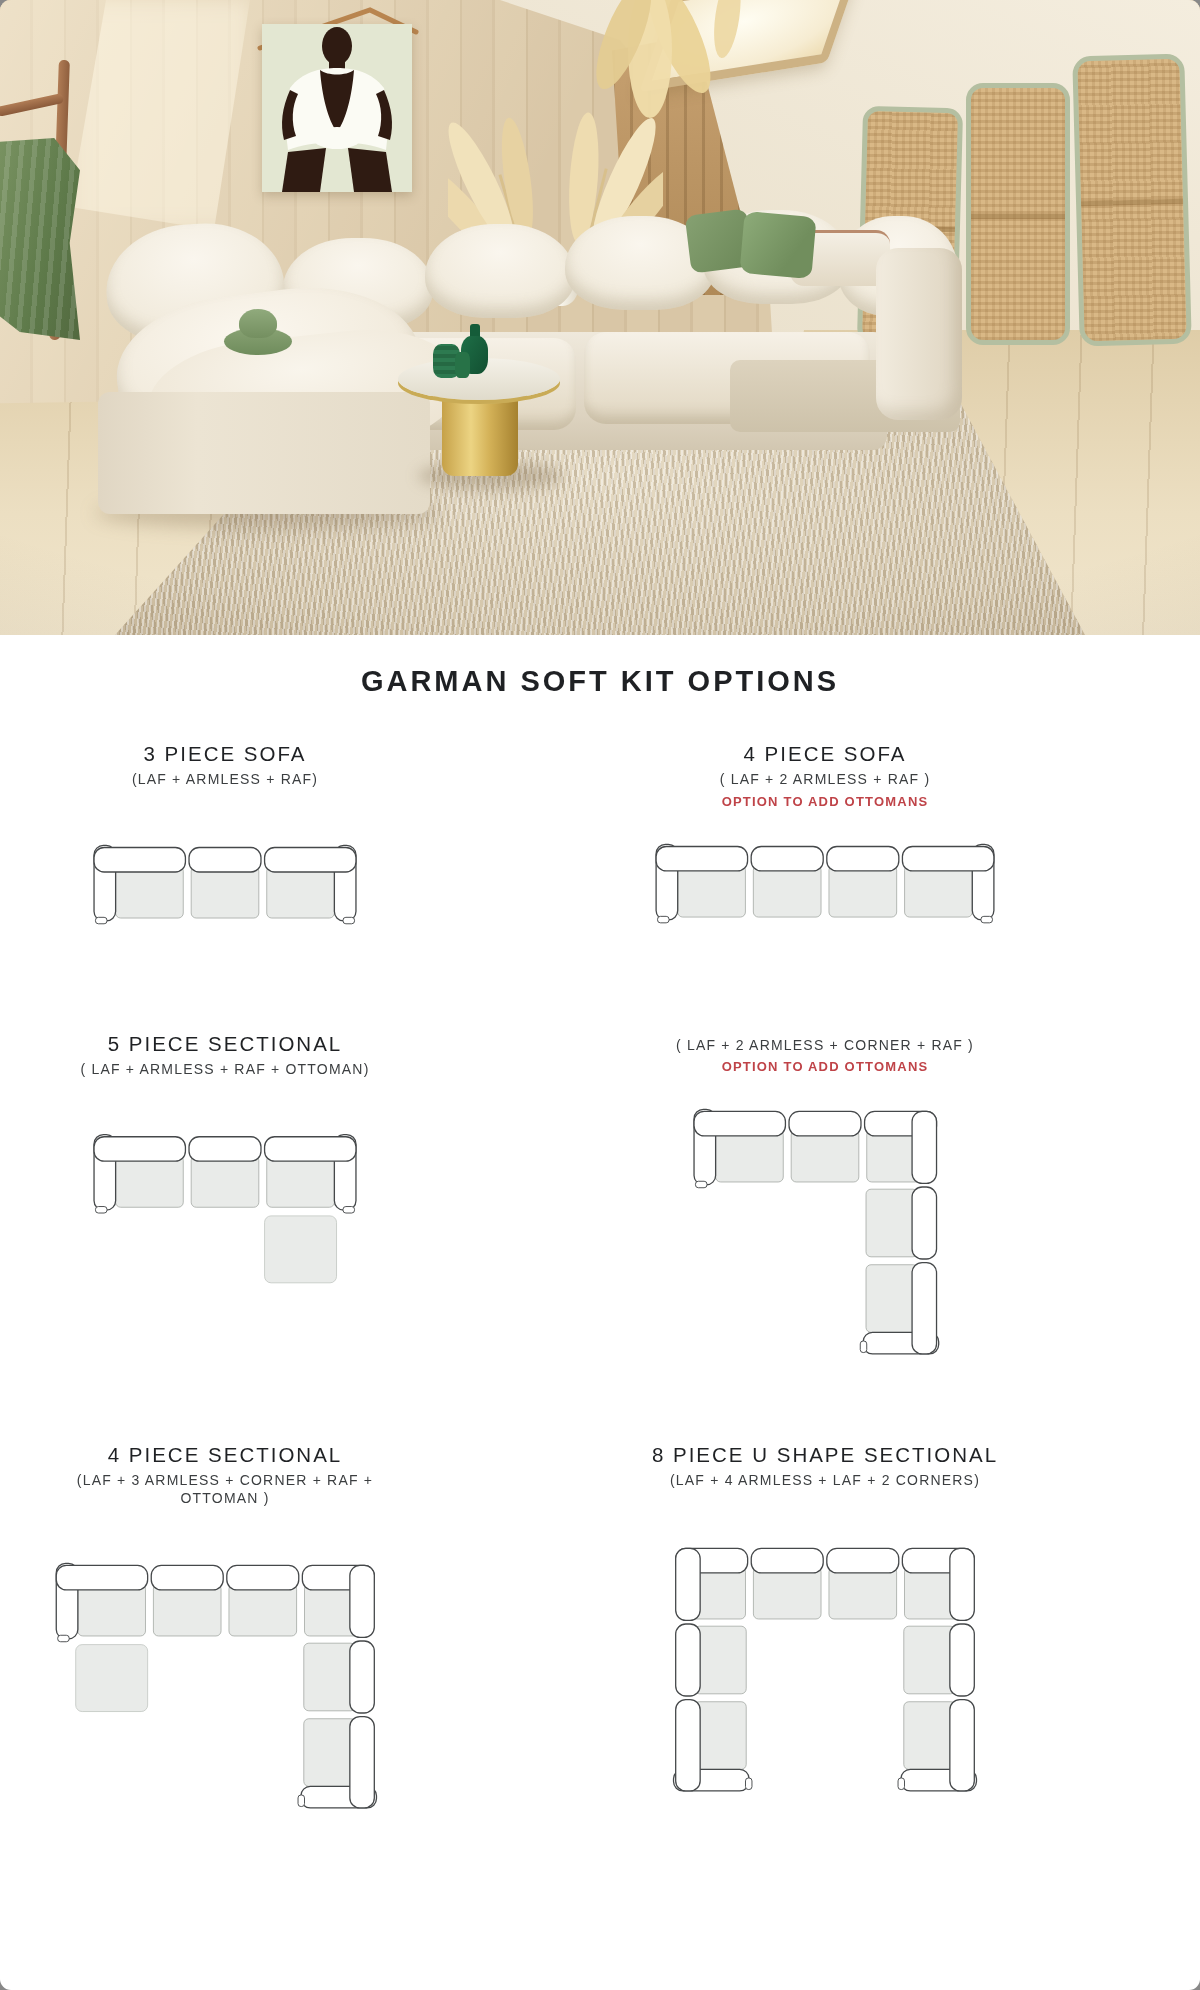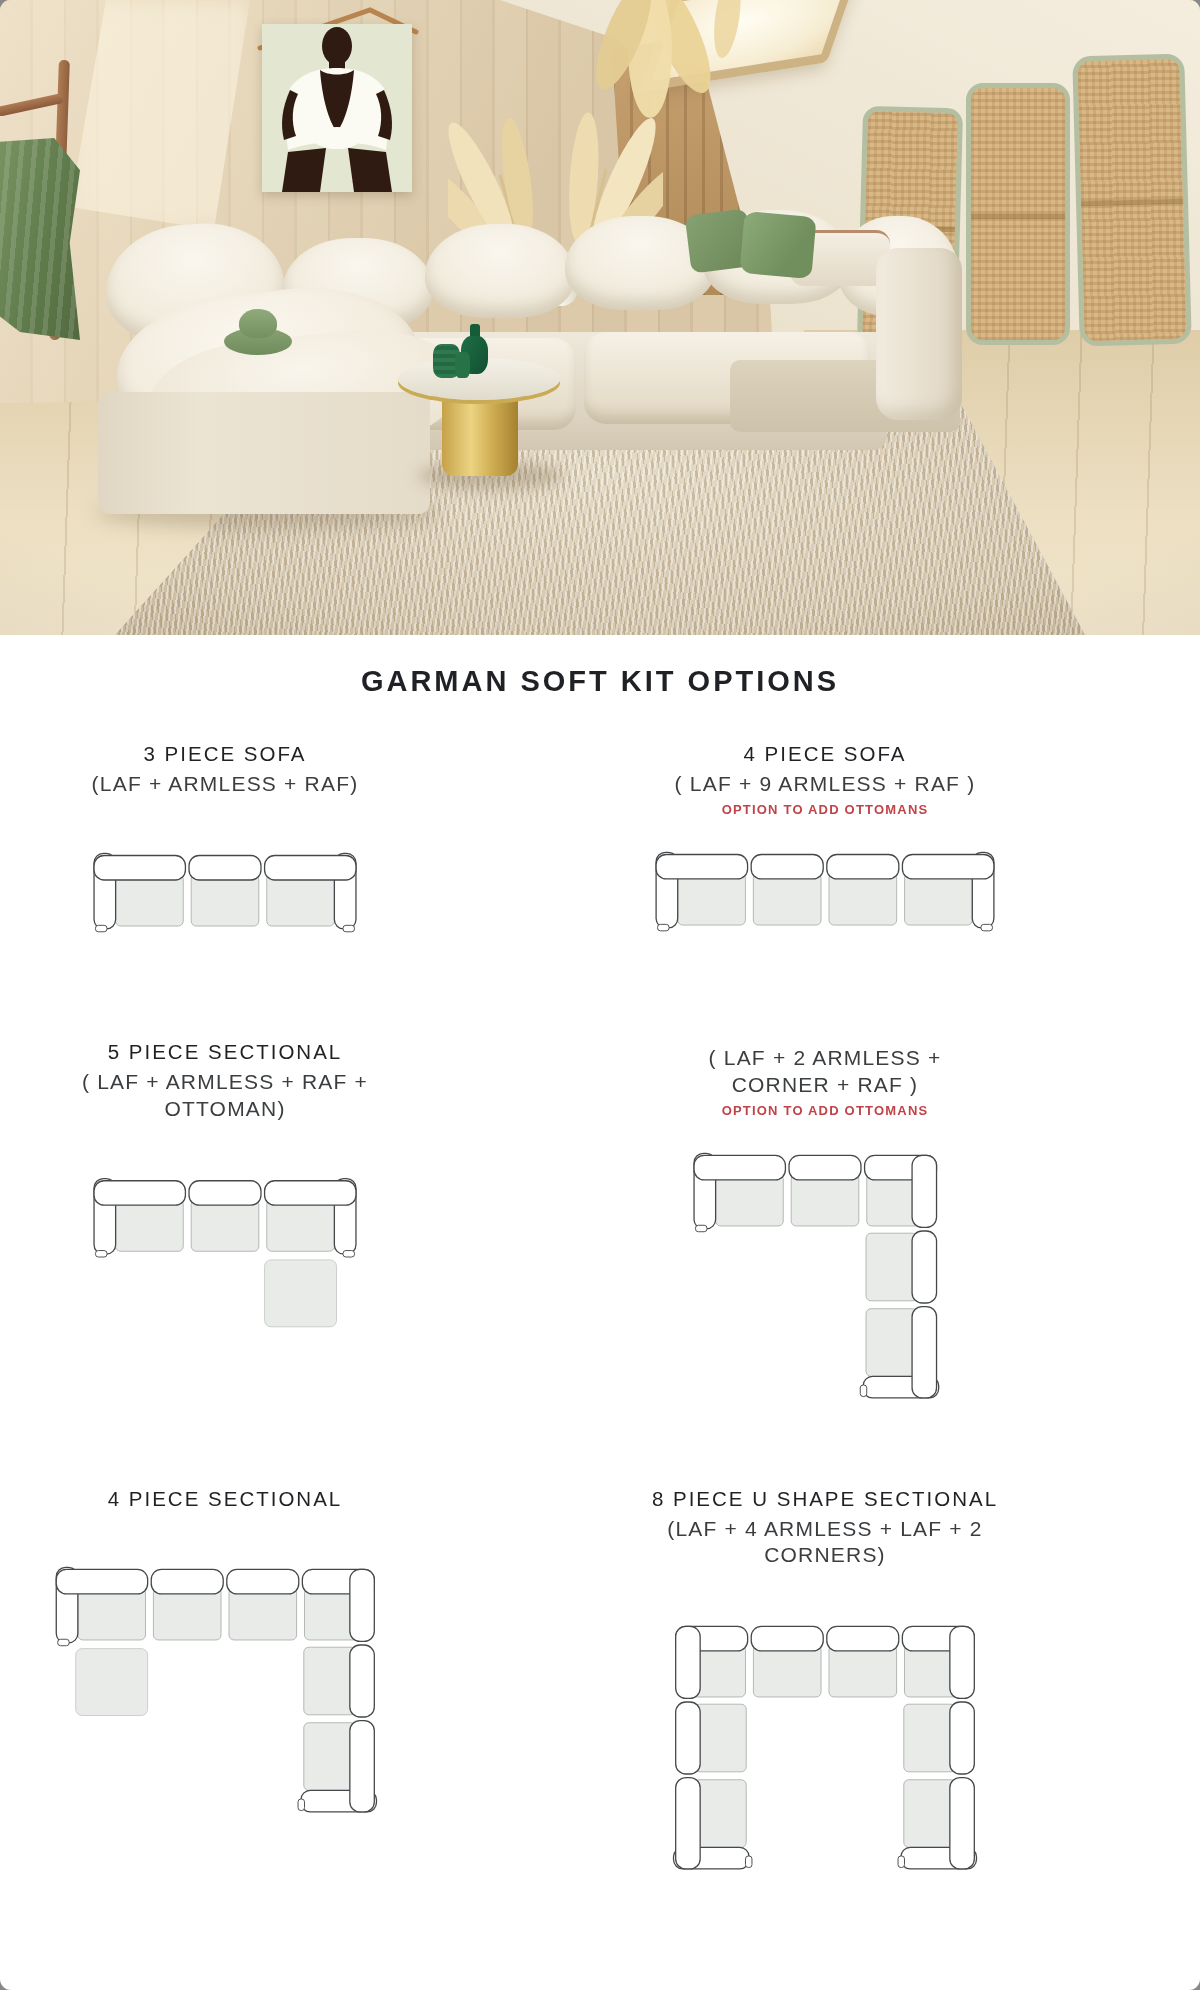--- a/index.html
+++ b/index.html
@@ -129,21 +129,21 @@
     background:radial-gradient(130% 110% at 50% 30%,rgba(0,0,0,0) 62%,rgba(88,68,40,.17) 100%);}
 
   
   .kit-title{margin-top:30px;text-align:center;font-size:29px;font-weight:700;
     letter-spacing:3px;color:var(--text-dark);}
   .options{margin-top:8px;}
   .opt-row{display:grid;grid-template-columns:450px 750px;}
   .row1{margin-top:44px;} .row2{margin-top:84px;} .row3{margin-top:80px;}
   .option{text-align:center;}
   .option-title{font-size:20.5px;font-weight:400;letter-spacing:2px;color:var(--text-dark);}
-  .option-subtitle{margin:5px auto 0;max-width:330px;font-size:21px;letter-spacing:1.2px;
+  .option-subtitle{margin:5px auto 0;max-width:330px;font-size:14px;letter-spacing:1.2px;
     color:var(--text-mid);line-height:1.25;}
   .option-note{margin-top:5px;font-size:13px;font-weight:700;letter-spacing:1.2px;color:var(--accent-red);}
   .option-note:empty{display:none;}
   .diagram{margin-top:34px;}
   .option-note:not(:empty) ~ .diagram{margin-top:13px;}
 </style>
 </head>
 <body>
 
 <div class="page">
@@ -273,21 +273,21 @@
             <g transform="translate(260 50) rotate(0) translate(-50 -50)">
               <rect x="3" y="26" width="94" height="72" rx="7" fill="#e9ebe9" stroke="#a2a7a3" stroke-width="1.1"></rect>
               <rect x="97" y="-3" width="30" height="105" rx="13" fill="#fff" stroke="#45484a" stroke-width="1.8"></rect>
               <rect x="109" y="97" width="16" height="9" rx="4" fill="#fff" stroke="#45484a" stroke-width="1.3"></rect>
               <rect x="0" y="0" width="127" height="34" rx="14" fill="#fff" stroke="#45484a" stroke-width="1.8"></rect>
             </g>
           </svg>
       </div>
       <div class="option">
         <div class="option-title">4 PIECE SOFA</div>
-        <div class="option-subtitle">( LAF + 9 ARMLESS + RAF )</div>
+        <div class="option-subtitle">( LAF + 2 ARMLESS + RAF )</div>
         <div class="option-note">OPTION TO ADD OTTOMANS</div>
         <svg class="diagram" viewBox="-34 -34 483 168" width="348" height="121">
             <g transform="translate(50 50) rotate(0) translate(-50 -50)">
               <rect x="3" y="26" width="94" height="72" rx="7" fill="#e9ebe9" stroke="#a2a7a3" stroke-width="1.1"></rect>
               <rect x="-27" y="-3" width="30" height="105" rx="13" fill="#fff" stroke="#45484a" stroke-width="1.8"></rect>
               <rect x="-25" y="97" width="16" height="9" rx="4" fill="#fff" stroke="#45484a" stroke-width="1.3"></rect>
               <rect x="-27" y="0" width="127" height="34" rx="14" fill="#fff" stroke="#45484a" stroke-width="1.8"></rect>
             </g>
             <g transform="translate(155 50) rotate(0) translate(-50 -50)">
               <rect x="3" y="26" width="94" height="72" rx="7" fill="#e9ebe9" stroke="#a2a7a3" stroke-width="1.1"></rect>
@@ -361,20 +361,21 @@
               <rect x="97" y="-3" width="30" height="105" rx="13" fill="#fff" stroke="#45484a" stroke-width="1.8"></rect>
               <rect x="109" y="97" width="16" height="9" rx="4" fill="#fff" stroke="#45484a" stroke-width="1.3"></rect>
               <rect x="0" y="0" width="127" height="34" rx="14" fill="#fff" stroke="#45484a" stroke-width="1.8"></rect>
             </g>
           </svg>
       </div>
     </div>
     <div class="opt-row row3">
       <div class="option">
         <div class="option-title">4 PIECE SECTIONAL</div>
+        <div class="option-subtitle">(LAF + 3 ARMLESS + CORNER + RAF + OTTOMAN )</div>
         
         <svg class="diagram" viewBox="-34 -34 483 378" width="348" height="272">
             <g transform="translate(50 50) rotate(0) translate(-50 -50)">
               <rect x="3" y="26" width="94" height="72" rx="7" fill="#e9ebe9" stroke="#a2a7a3" stroke-width="1.1"></rect>
               <rect x="-27" y="-3" width="30" height="105" rx="13" fill="#fff" stroke="#45484a" stroke-width="1.8"></rect>
               <rect x="-25" y="97" width="16" height="9" rx="4" fill="#fff" stroke="#45484a" stroke-width="1.3"></rect>
               <rect x="-27" y="0" width="127" height="34" rx="14" fill="#fff" stroke="#45484a" stroke-width="1.8"></rect>
             </g>
             <g transform="translate(155 50) rotate(0) translate(-50 -50)">
               <rect x="3" y="26" width="94" height="72" rx="7" fill="#e9ebe9" stroke="#a2a7a3" stroke-width="1.1"></rect>

